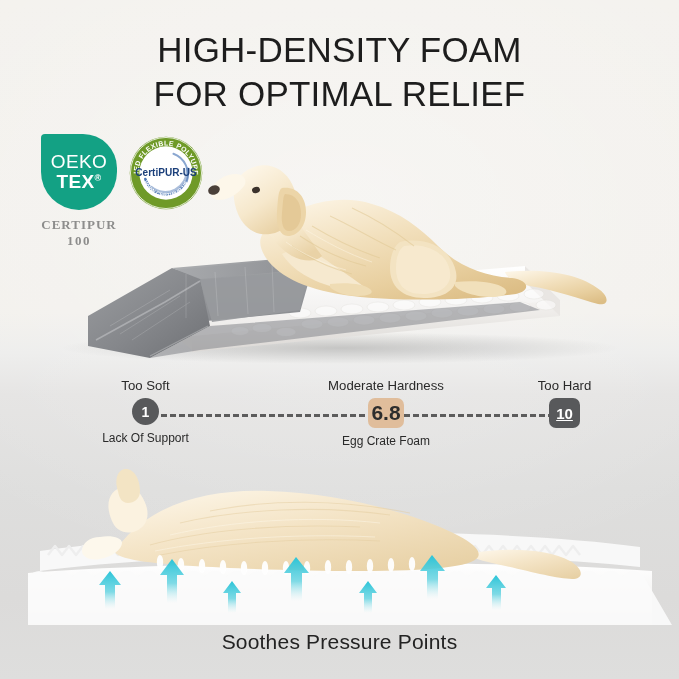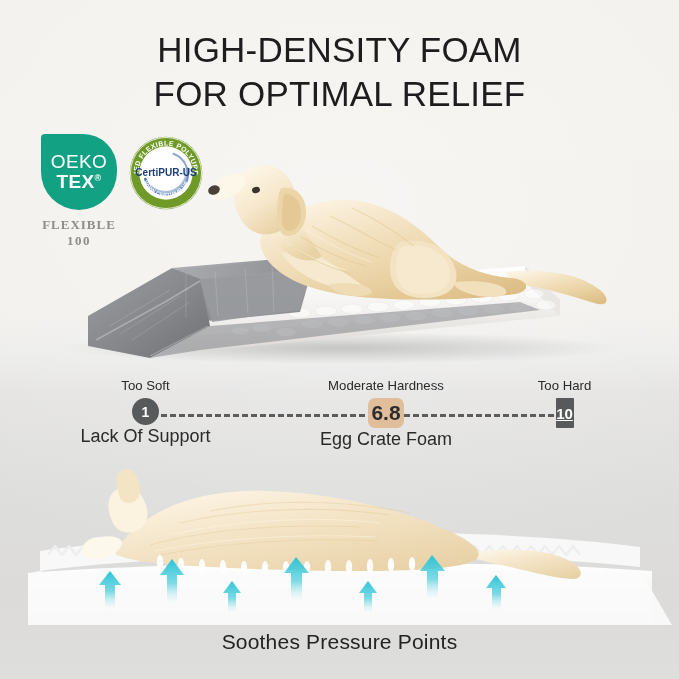--- a/index.html
+++ b/index.html
@@ -103,37 +103,37 @@
     left:152px; right:125px; top:36px;
     height:0;
     border-top:3px dashed #5c5c5c;
   }
   .node { position:absolute; top:0; text-align:center; }
   .node .cap-top {
     font-size:13.2px; color:#2a2a2a; white-space:nowrap;
     margin-bottom:5px;
   }
   .node .cap-bot {
-    font-size:18px; color:#2a2a2a; white-space:nowrap;
-    margin-top:0; line-height:1.28;
+    font-size:12px; color:#2a2a2a; white-space:nowrap;
+    margin-top:6px; line-height:1.28;
   }
   .chip {
     display:inline-flex; align-items:center; justify-content:center;
     color:#fff; font-weight:700;
   }
   .chip-1 {
     width:27px; height:27px; border-radius:50%;
     background:#58595b; font-size:14px;
   }
   .chip-68 {
     width:36px; height:30px; border-radius:7px;
     background:#e0bd9b; color:#2d2d2d; font-size:21px;
   }
   .chip-10 {
-    width:18px; height:30px; border-radius:1px;
+    width:31px; height:30px; border-radius:7px;
     background:#58595b; font-size:15px;text-decoration:underline;
   }
   .node-soft { left:58px; width:175px; }
   .node-mod  { left:311px; width:150px; }
   .node-hard { left:487px; width:155px; }
 
   
   .scene { position:absolute; left:0; top:455px; width:679px; height:175px; z-index:3; }
   .scene svg { display:block; }
 
@@ -157,21 +157,21 @@
   </div>
 
   <div class="badges">
 
     <div class="oeko-wrap">
       <div class="oeko-mark">
         <div class="l1">OEKO</div>
         <div class="l2"><span>TEX</span><sup>®</sup></div>
       </div>
       <div class="oeko-std">
-        <span>FLEXIBLE</span>
+        <span>CERTIPUR</span>
         <span class="n">100</span>
       </div>
     </div>
 
     <div class="certi">
       <svg viewBox="0 0 100 100">
         <defs>
           <path id="arcTop" d="M 13,50 A 37,37 0 0 1 87,50" fill="none"></path>
           <path id="arcBot" d="M 18,50 A 32,32 0 0 0 82,50" fill="none"></path>
         </defs>

